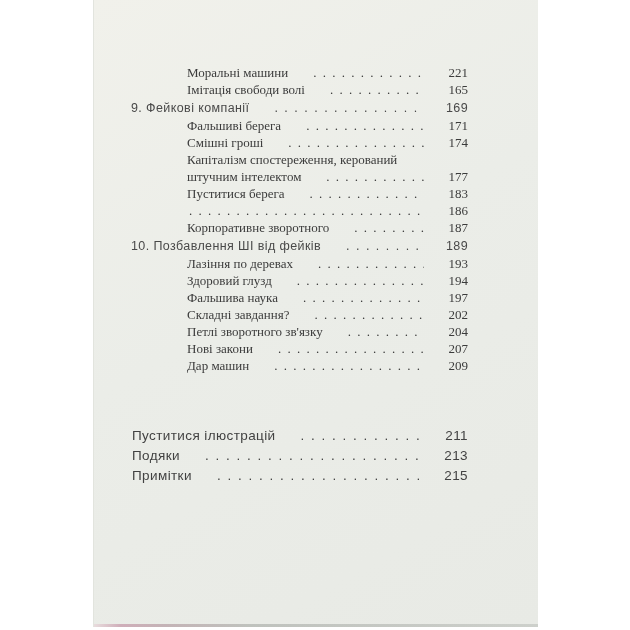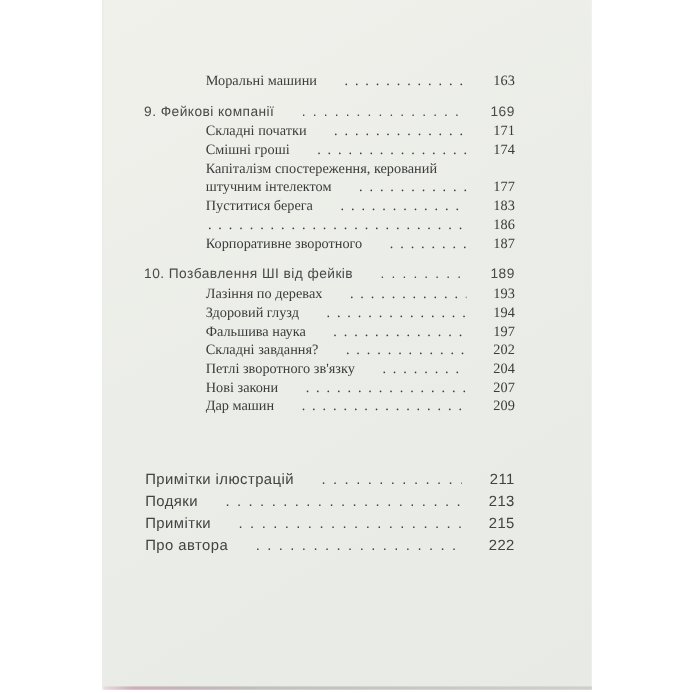--- a/index.html
+++ b/index.html
@@ -49,21 +49,21 @@
     font-size: 13px;
     color: #3b3b3b;
     font-family: "Liberation Serif", serif;
     gap: 23px;
   }
   .toc-row.chapter {
     font-family: "Liberation Sans", sans-serif;
     font-size: 12.5px;
     letter-spacing: 0.4px;
     color: #494949;
-    margin-top: 12px;
+    margin-top: 2px;
   }
   .toc-row.sub, .toc-row.subwrap { margin-left: 56px; }
 
   .label { white-space: nowrap; }
 
   .dots {
     flex: 1;
     overflow: hidden;
     white-space: nowrap;
     margin: 0 2px;
@@ -92,29 +92,34 @@
 </head>
 <body>
 
 <div class="photo">
   <div class="book-page">
 
     <div class="toc" id="toc-list">
         <div class="toc-row sub">
     <span class="label">Моральні машини</span>
     <span class="dots"></span>
-    <span class="pagenum">163</span>
+    <span class="pagenum">221</span>
+  </div>
+        <div class="toc-row sub">
+    <span class="label">Імітація свободи волі</span>
+    <span class="dots"></span>
+    <span class="pagenum">165</span>
   </div>
         <div class="toc-row chapter">
     <span class="label">9. Фейкові компанії</span>
     <span class="dots"></span>
     <span class="pagenum">169</span>
   </div>
         <div class="toc-row sub">
-    <span class="label">Складні початки</span>
+    <span class="label">Фальшиві берега</span>
     <span class="dots"></span>
     <span class="pagenum">171</span>
   </div>
         <div class="toc-row sub">
     <span class="label">Смішні гроші</span>
     <span class="dots"></span>
     <span class="pagenum">174</span>
   </div>
         <div class="toc-row subwrap">
     <span class="label">Капіталізм спостереження, керований</span>
@@ -176,36 +181,31 @@
   </div>
         <div class="toc-row sub">
     <span class="label">Дар машин</span>
     <span class="dots"></span>
     <span class="pagenum">209</span>
   </div>
       </div>
 
     <div class="back-matter" id="back-list">
         <div class="toc-row">
-    <span class="label">Примітки ілюстрацій</span>
+    <span class="label">Пуститися ілюстрацій</span>
     <span class="dots"></span>
     <span class="pagenum">211</span>
   </div>
         <div class="toc-row">
     <span class="label">Подяки</span>
     <span class="dots"></span>
     <span class="pagenum">213</span>
   </div>
         <div class="toc-row">
     <span class="label">Примітки</span>
     <span class="dots"></span>
     <span class="pagenum">215</span>
   </div>
-        <div class="toc-row">
-    <span class="label">Про автора</span>
-    <span class="dots"></span>
-    <span class="pagenum">222</span>
-  </div>
       </div>
 
     <div class="page-bottom-edge"></div>
   </div>
 </div>
 
 </body></html>

